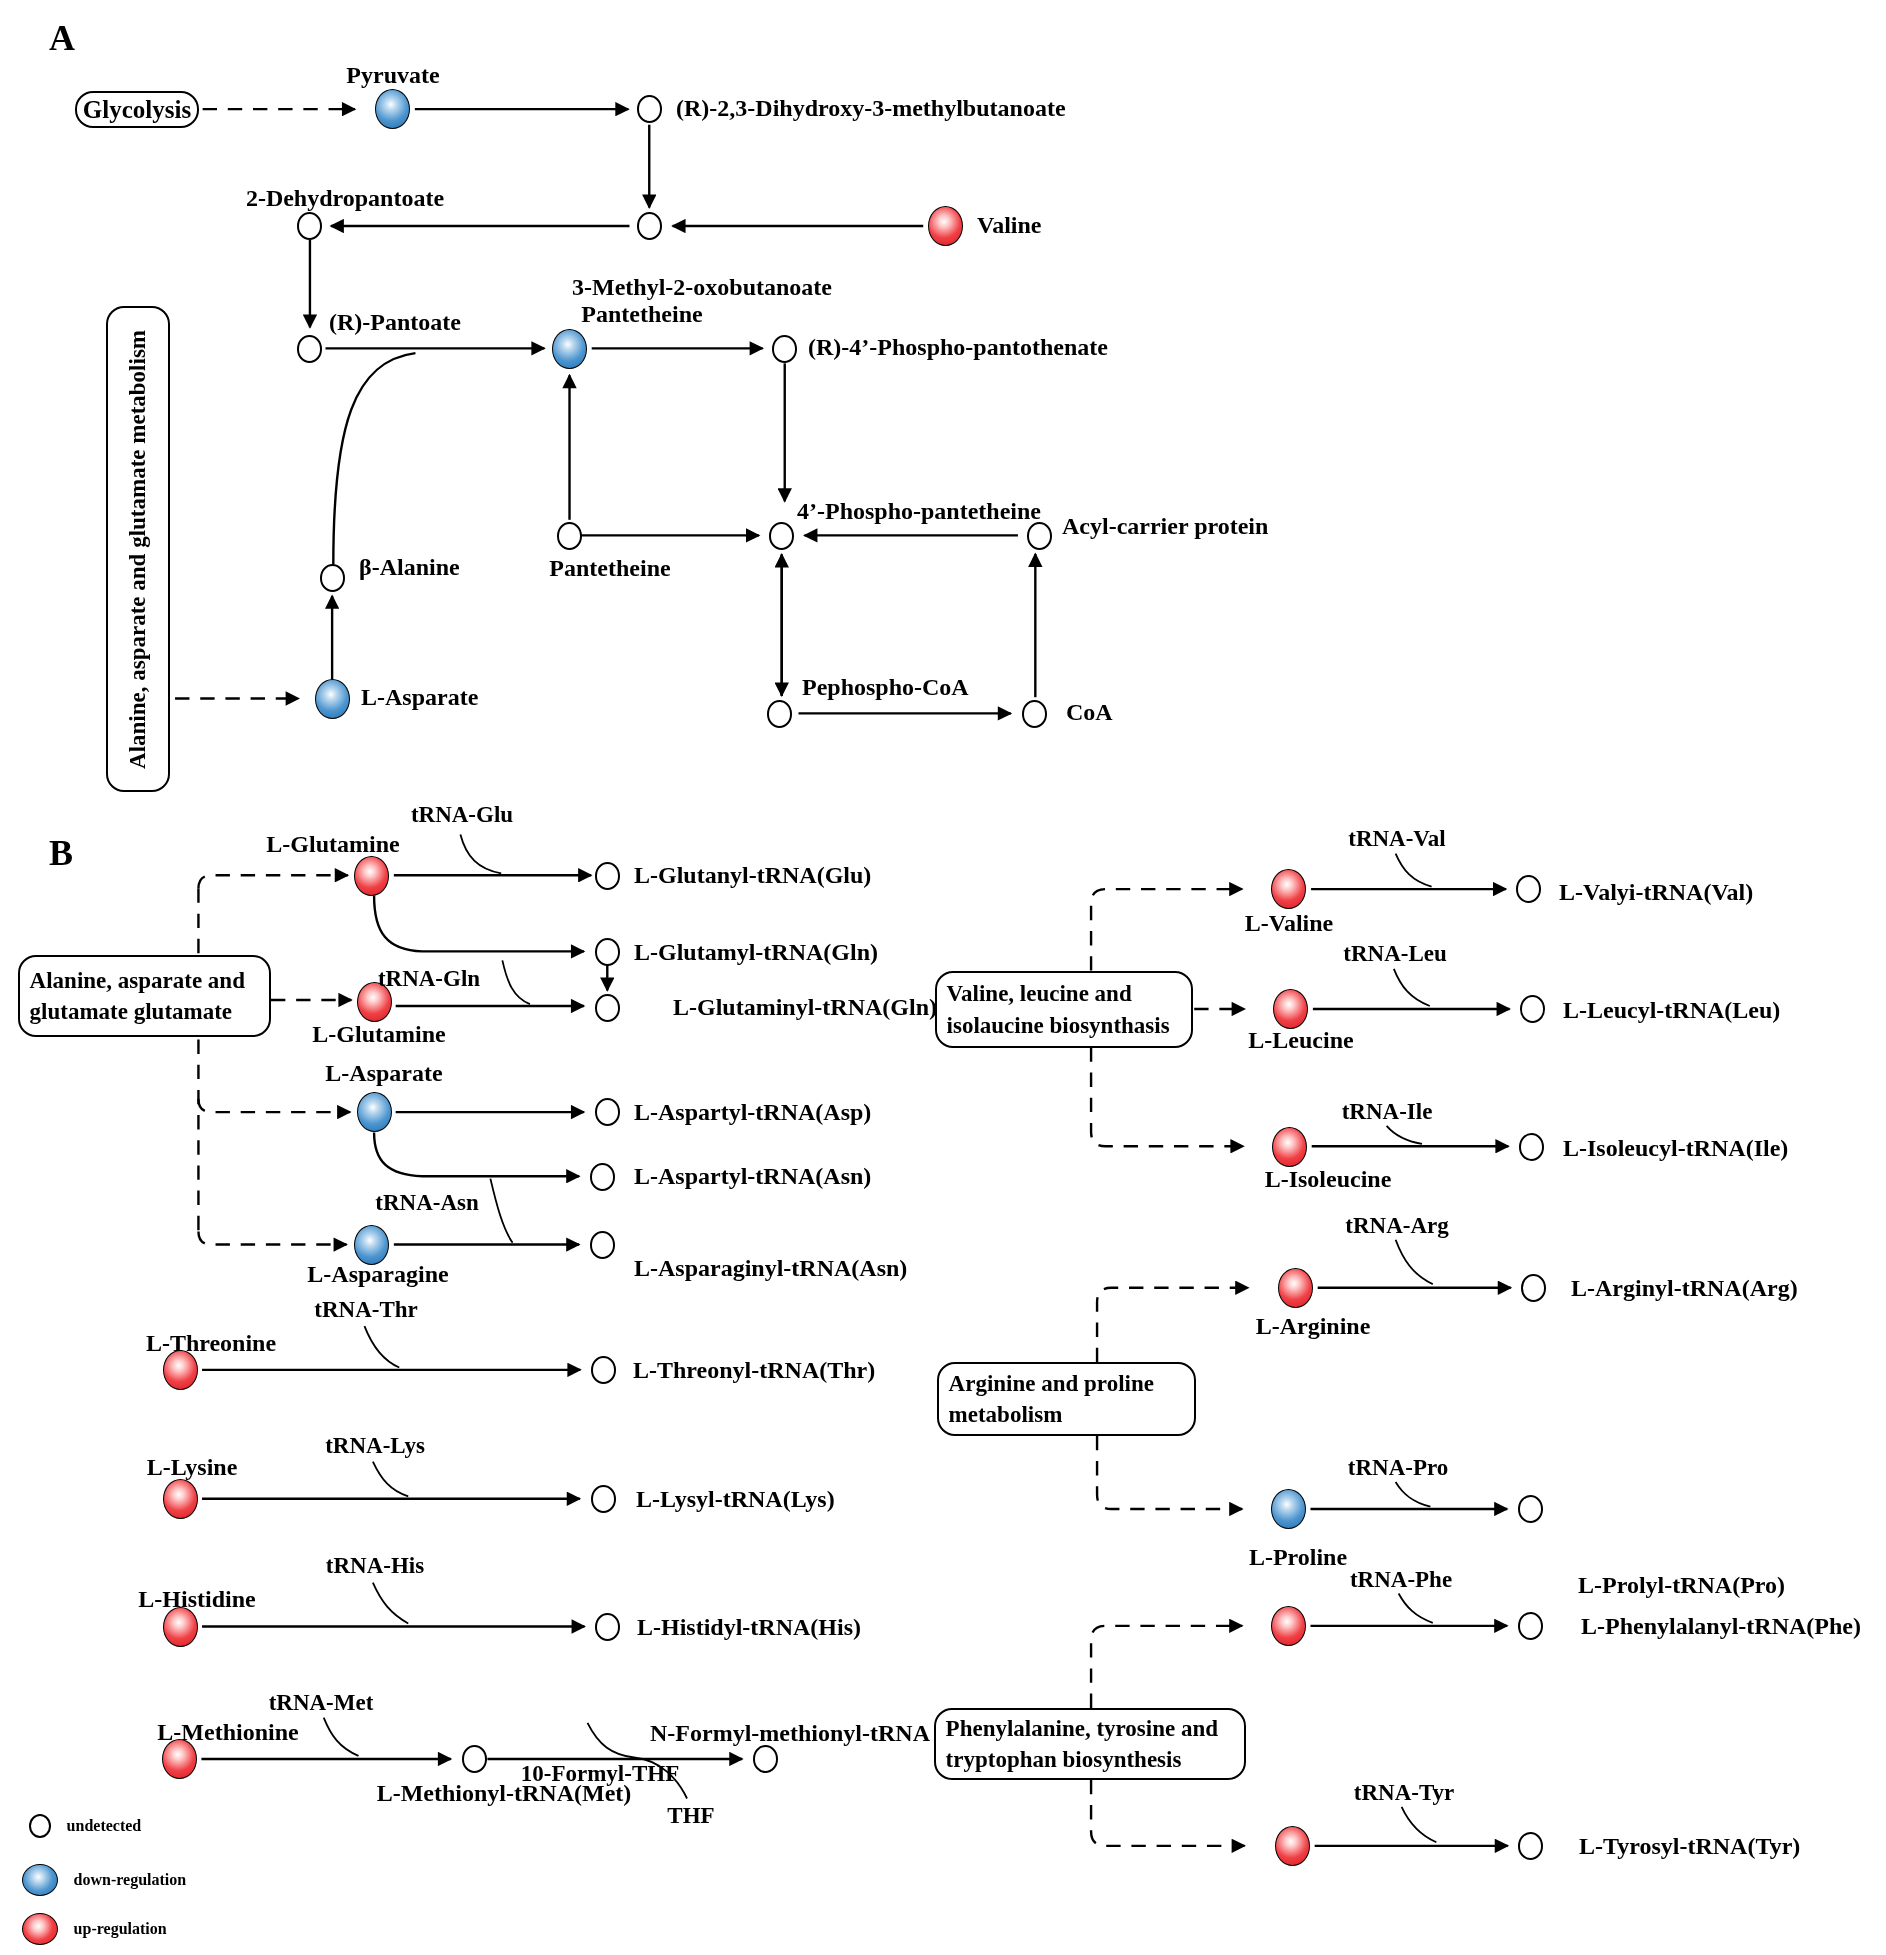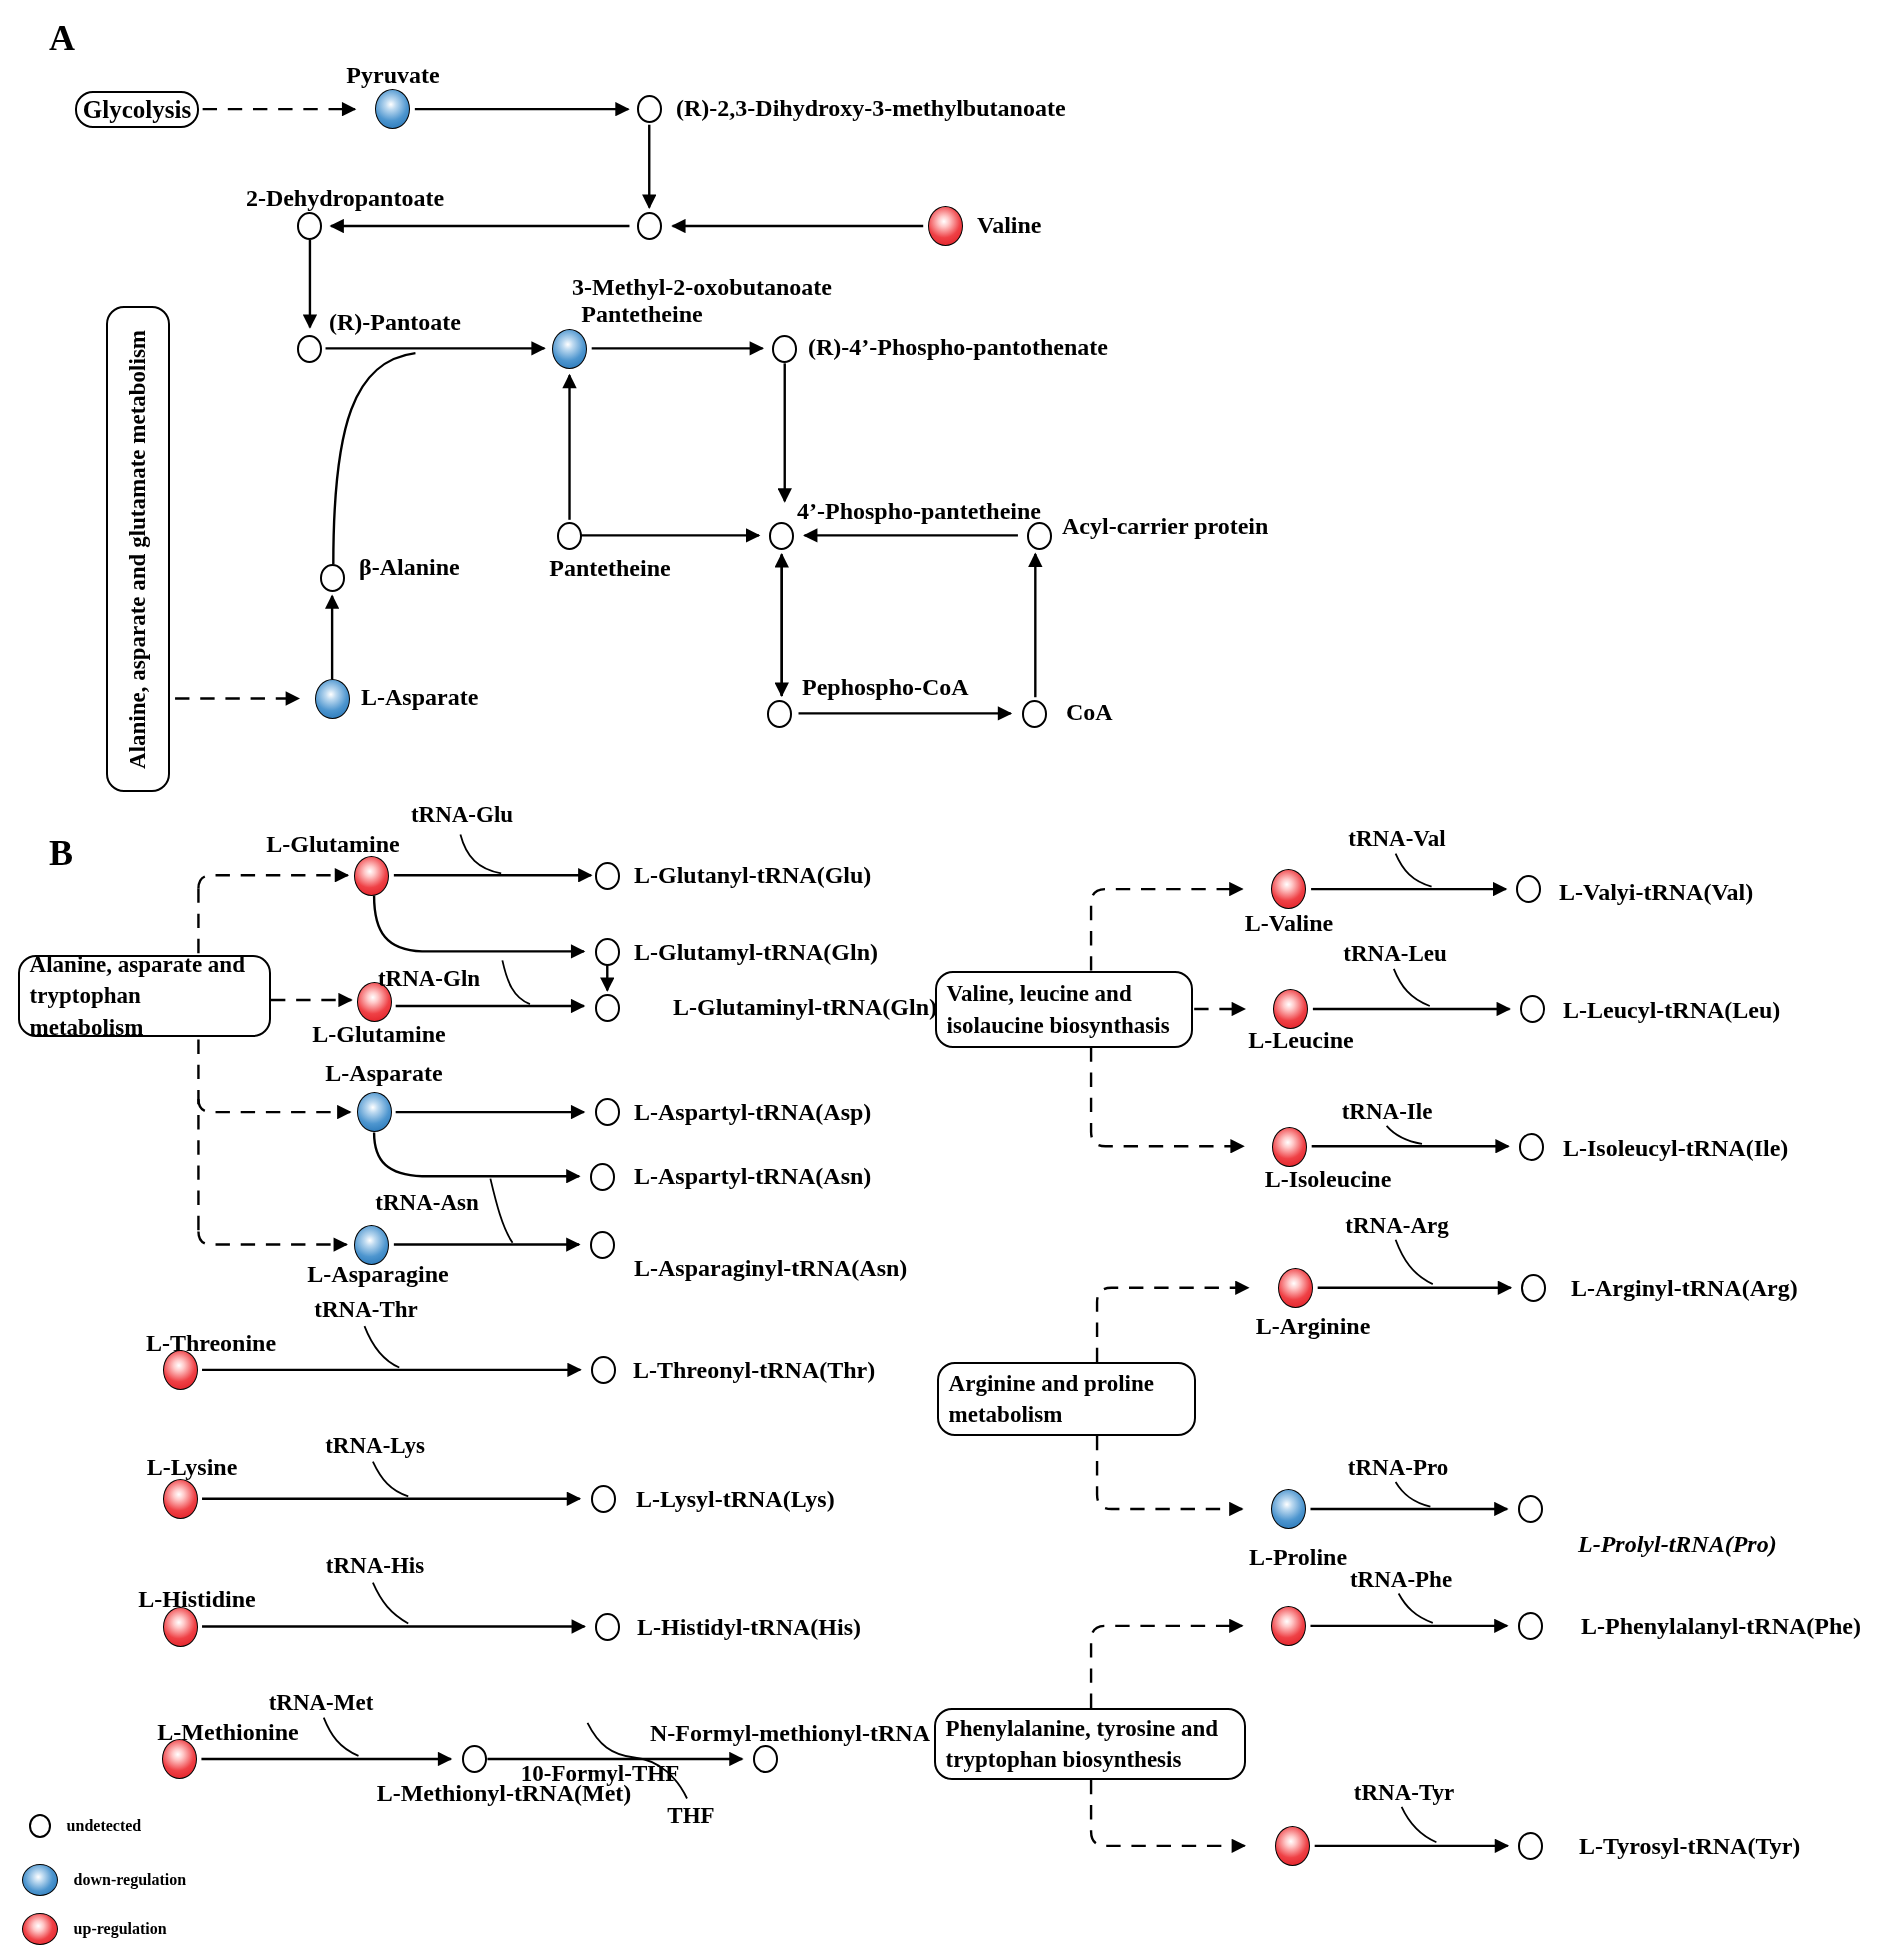--- a/index.html
+++ b/index.html
@@ -154,21 +154,21 @@
       <div class="node undetected" title="undetected" style="left: 320px; top: 564px;"></div>
       <div class="nlabel" style="left: 359px; top: 567px; transform: translate(0px, -50%);">β-Alanine</div>
       <div class="node undetected" title="undetected" style="left: 767px; top: 700px;"></div>
       <div class="nlabel" style="left: 802px; top: 687px; transform: translate(0px, -50%);">Pephospho-CoA</div>
       <div class="node undetected" title="undetected" style="left: 1022px; top: 700px;"></div>
       <div class="nlabel" style="left: 1066px; top: 712px; transform: translate(0px, -50%);">CoA</div>
       <div class="node down" title="down" style="left: 315px; top: 679px;"></div>
       <div class="nlabel" style="left: 361px; top: 697px; transform: translate(0px, -50%);">L-Asparate</div>
       <div class="pbox " style="left: 18px; top: 955px; width: 253px; height: 82px;">
         <div class="bline">Alanine, asparate and</div>
-        <div class="bline">tryptophan metabolism</div>
+        <div class="bline">glutamate glutamate</div>
       </div>
       <div class="pbox " style="left: 935px; top: 971px; width: 258px; height: 77px;">
         <div class="bline">Valine, leucine and</div>
         <div class="bline">isolaucine biosynthasis</div>
       </div>
       <div class="pbox " style="left: 937px; top: 1362px; width: 259px; height: 74px;">
         <div class="bline">Arginine and proline</div>
         <div class="bline">metabolism</div>
       </div>
       <div class="pbox " style="left: 934px; top: 1708px; width: 312px; height: 72px;">
@@ -225,21 +225,21 @@
       <div class="nlabel" style="left: 1328px; top: 1179px; transform: translate(-50%, -50%);">L-Isoleucine</div>
       <div class="node undetected" title="undetected" style="left: 1519px; top: 1133px;"></div>
       <div class="nlabel" style="left: 1563px; top: 1148px; transform: translate(0px, -50%);">L-Isoleucyl-tRNA(Ile)</div>
       <div class="node up" title="up" style="left: 1278px; top: 1268px;"></div>
       <div class="nlabel" style="left: 1313px; top: 1326px; transform: translate(-50%, -50%);">L-Arginine</div>
       <div class="node undetected" title="undetected" style="left: 1521px; top: 1274px;"></div>
       <div class="nlabel" style="left: 1571px; top: 1288px; transform: translate(0px, -50%);">L-Arginyl-tRNA(Arg)</div>
       <div class="node down" title="down" style="left: 1271px; top: 1489px;"></div>
       <div class="nlabel" style="left: 1298px; top: 1557px; transform: translate(-50%, -50%);">L-Proline</div>
       <div class="node undetected" title="undetected" style="left: 1518px; top: 1495px;"></div>
-      <div class="nlabel" style="left: 1578px; top: 1544px; transform: translate(0px, -50%); font-style: italic;">L-Prolyl-tRNA(Pro)</div>
+      <div class="nlabel" style="left: 1578px; top: 1585px; transform: translate(0px, -50%);">L-Prolyl-tRNA(Pro)</div>
       <div class="node up" title="up" style="left: 1271px; top: 1606px;"></div>
       <div class="node undetected" title="undetected" style="left: 1518px; top: 1612px;"></div>
       <div class="nlabel" style="left: 1581px; top: 1626px; transform: translate(0px, -50%);">L-Phenylalanyl-tRNA(Phe)</div>
       <div class="node up" title="up" style="left: 1275px; top: 1826px;"></div>
       <div class="node undetected" title="undetected" style="left: 1518px; top: 1832px;"></div>
       <div class="nlabel" style="left: 1579px; top: 1846px; transform: translate(0px, -50%);">L-Tyrosyl-tRNA(Tyr)</div>
       <div class="cofactor" style="left: 462px; top: 815px; transform: translate(-50%, -50%);">tRNA-Glu</div>
       <div class="cofactor" style="left: 429px; top: 979px; transform: translate(-50%, -50%);">tRNA-Gln</div>
       <div class="cofactor" style="left: 427px; top: 1203px; transform: translate(-50%, -50%);">tRNA-Asn</div>
       <div class="cofactor" style="left: 366px; top: 1310px; transform: translate(-50%, -50%);">tRNA-Thr</div>

